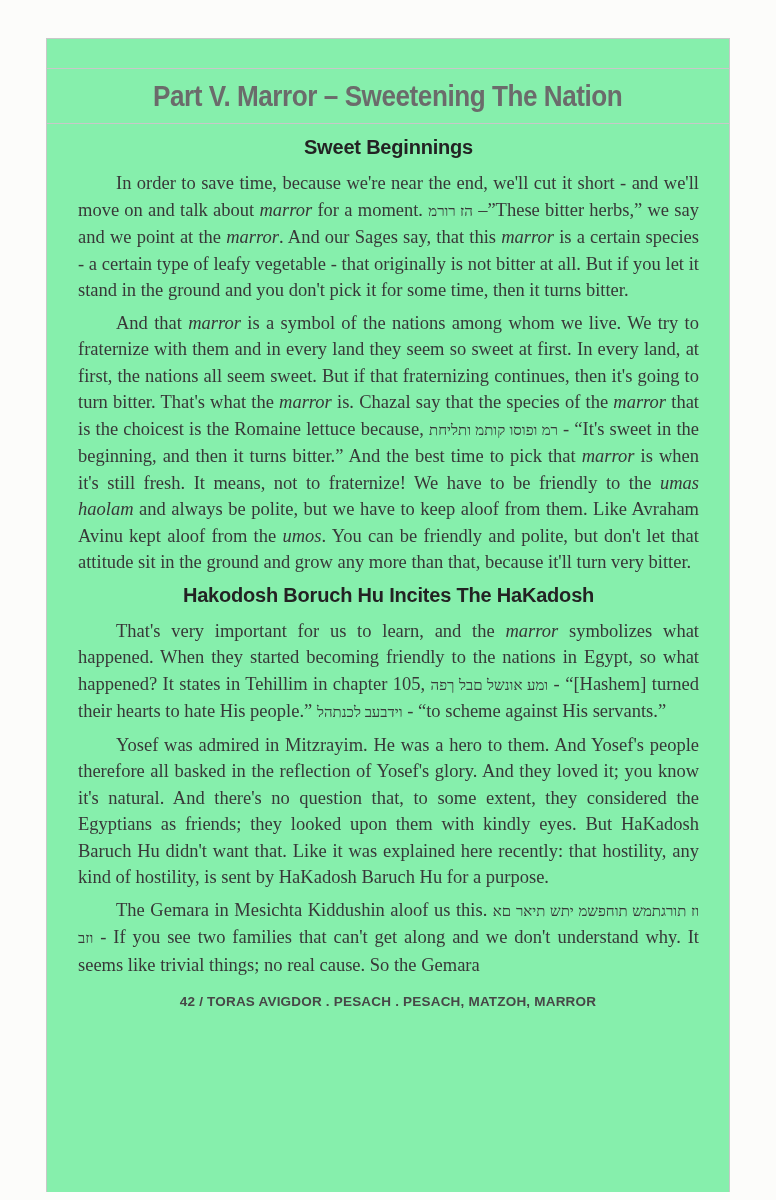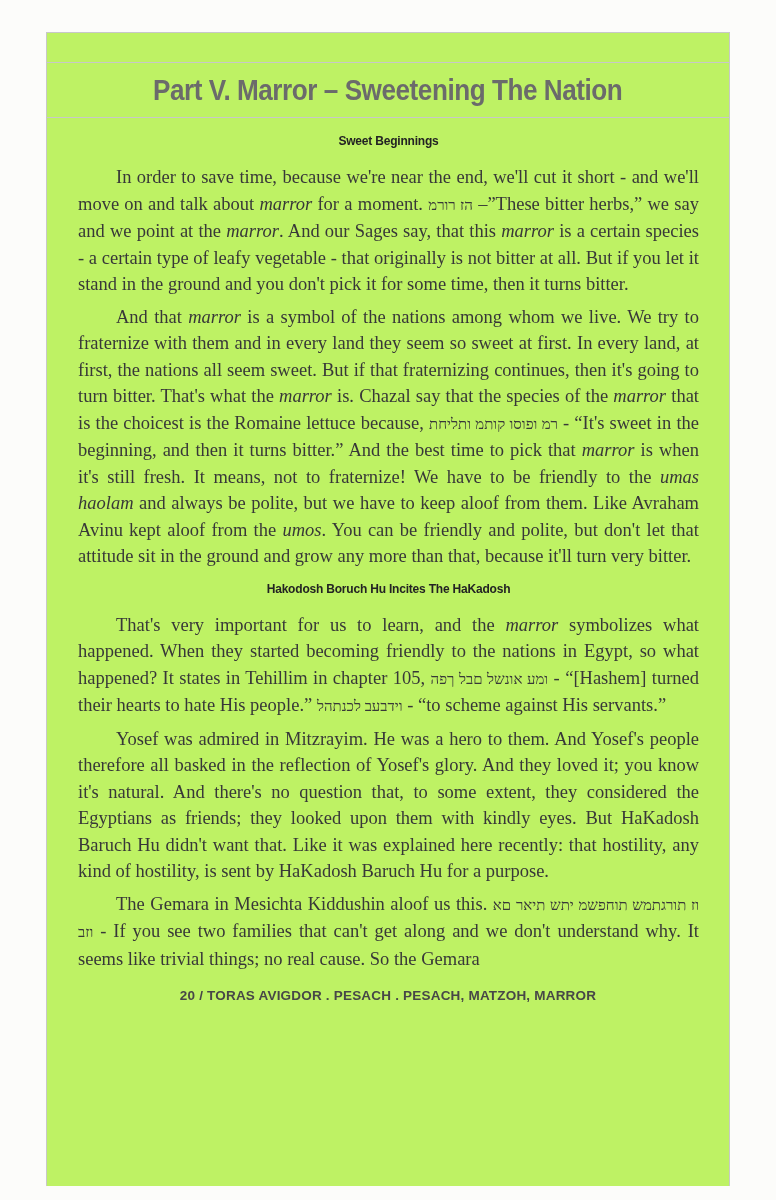--- a/index.html
+++ b/index.html
@@ -5,26 +5,26 @@
   html, body { margin: 0; padding: 0; }
   body {
     width: 776px; height: 1200px;
     background: #fcfcfa;
     overflow: hidden;
     position: relative;
     font-family: "Liberation Serif", serif;
   }
   .sheet {
     position: absolute;
-    left: 46px; top: 32px;
+    left: 46px; top: 38px;
     width: 684px; height: 1154px;
     box-sizing: border-box;
     border: 1px solid #c8c8c8;
     border-bottom: 0;
-    background: #bef264;
+    background: #86efac;
   }
   .row-empty {
     height: 29px;
     border-bottom: 1px solid #c8c8c8;
   }
   .row-title {
     height: 54px;
     border-bottom: 1px solid #c8c8c8;
     display: flex; align-items: center; justify-content: center;
     overflow: hidden;
@@ -38,21 +38,21 @@
     color: #6b6b6b;
     white-space: nowrap;
     transform: scaleX(0.9);
   }
   .content {
     padding: 12px 30px 0 31px;
   }
   .section-heading {
     font-family: "Liberation Sans", sans-serif;
     font-weight: bold;
-    font-size: 12px;
+    font-size: 20px;
     line-height: 19px;
     letter-spacing: -0.2px;
     color: #232323;
     text-align: center;
     margin: 10px 0 13px;
   }
   .section-heading:first-child { margin-top: 2px; }
   .body-para {
     font-size: 18.5px;
     line-height: 26.5px;
@@ -90,14 +90,14 @@
   <div class="content">
 
   <h2 class="section-heading">Sweet Beginnings</h2>
       <p class="body-para"><span class="rn">In order to save time, because we're near the end, we'll cut it short - and we'll move on and talk about </span><span class="it">marror</span><span class="rn"> for a moment. </span><span class="heb">מרור זה</span><span class="rn"> –”These bitter herbs,” we say and we point at the </span><span class="it">marror</span><span class="rn">. And our Sages say, that this </span><span class="it">marror</span><span class="rn"> is a certain species - a certain type of leafy vegetable - that originally is not bitter at all. But if you let it stand in the ground and you don't pick it for some time, then it turns bitter.</span></p>
       <p class="body-para"><span class="rn">And that </span><span class="it">marror</span><span class="rn"> is a symbol of the nations among whom we live. We try to fraternize with them and in every land they seem so sweet at first. In every land, at first, the nations all seem sweet. But if that fraternizing continues, then it's going to turn bitter. That's what the </span><span class="it">marror</span><span class="rn"> is. Chazal say that the species of the </span><span class="it">marror</span><span class="rn"> that is the choicest is the Romaine lettuce because, </span><span class="heb">תחילתו מתוק וסופו מר</span><span class="rn"> - “It's sweet in the beginning, and then it turns bitter.” And the best time to pick that </span><span class="it">marror</span><span class="rn"> is when it's still fresh. It means, not to fraternize! We have to be friendly to the </span><span class="it">umas haolam</span><span class="rn"> and always be polite, but we have to keep aloof from them. Like Avraham Avinu kept aloof from the </span><span class="it">umos</span><span class="rn">. You can be friendly and polite, but don't let that attitude sit in the ground and grow any more than that, because it'll turn very bitter.</span></p>
       <h2 class="section-heading">Hakodosh Boruch Hu Incites The HaKadosh</h2>
       <p class="body-para"><span class="rn">That's very important for us to learn, and the </span><span class="it">marror</span><span class="rn"> symbolizes what happened. When they started becoming friendly to the nations in Egypt, so what happened? It states in Tehillim in chapter 105, </span><span class="heb">הפך לבם לשנוא עמו</span><span class="rn"> - “[Hashem] turned their hearts to hate His people.” </span><span class="heb">להתנכל בעבדיו</span><span class="rn"> - “to scheme against His servants.”</span></p>
       <p class="body-para"><span class="rn">Yosef was admired in Mitzrayim. He was a hero to them. And Yosef's people therefore all basked in the reflection of Yosef's glory. And they loved it; you know it's natural. And there's no question that, to some extent, they considered the Egyptians as friends; they looked upon them with kindly eyes. But HaKadosh Baruch Hu didn't want that. Like it was explained here recently: that hostility, any kind of hostility, is sent by HaKadosh Baruch Hu for a purpose.</span></p>
       <p class="body-para"><span class="rn">The Gemara in Mesichta Kiddushin aloof us this. </span><span class="heb">אם ראית שתי משפחות שמתגרות זו בזו</span><span class="rn"> - If you see two families that can't get along and we don't understand why. It seems like trivial things; no real cause. So the Gemara</span></p>
     </div>
-  <div class="page-footer">20 / TORAS AVIGDOR . PESACH . PESACH, MATZOH, MARROR</div>
+  <div class="page-footer">42 / TORAS AVIGDOR . PESACH . PESACH, MATZOH, MARROR</div>
 </div>
 
 </body></html>

